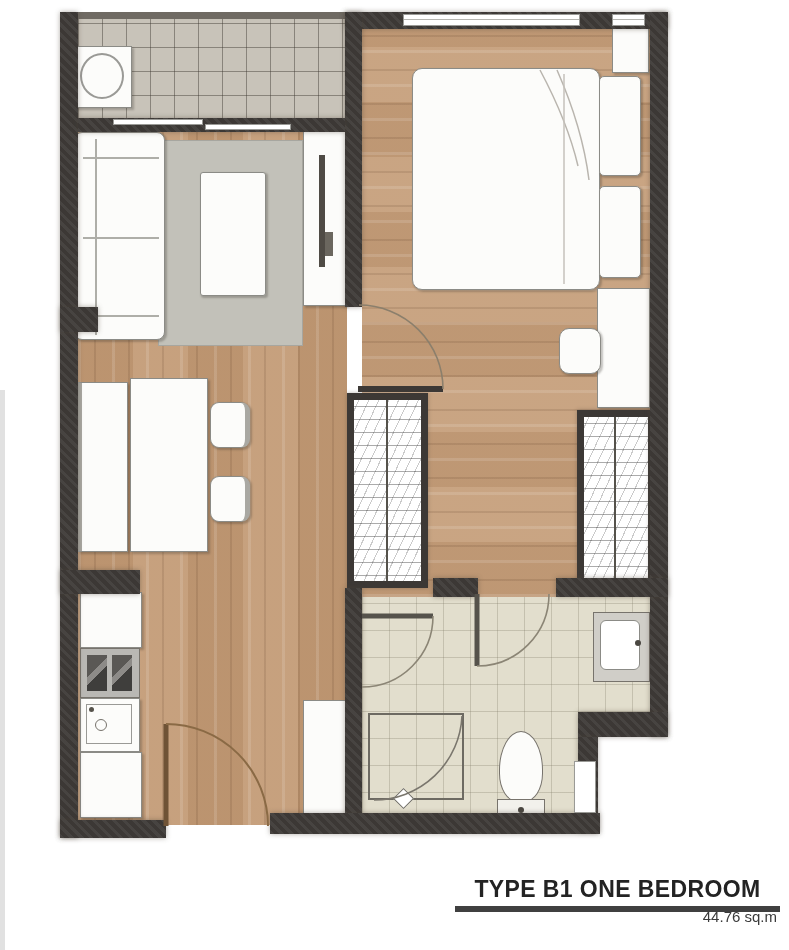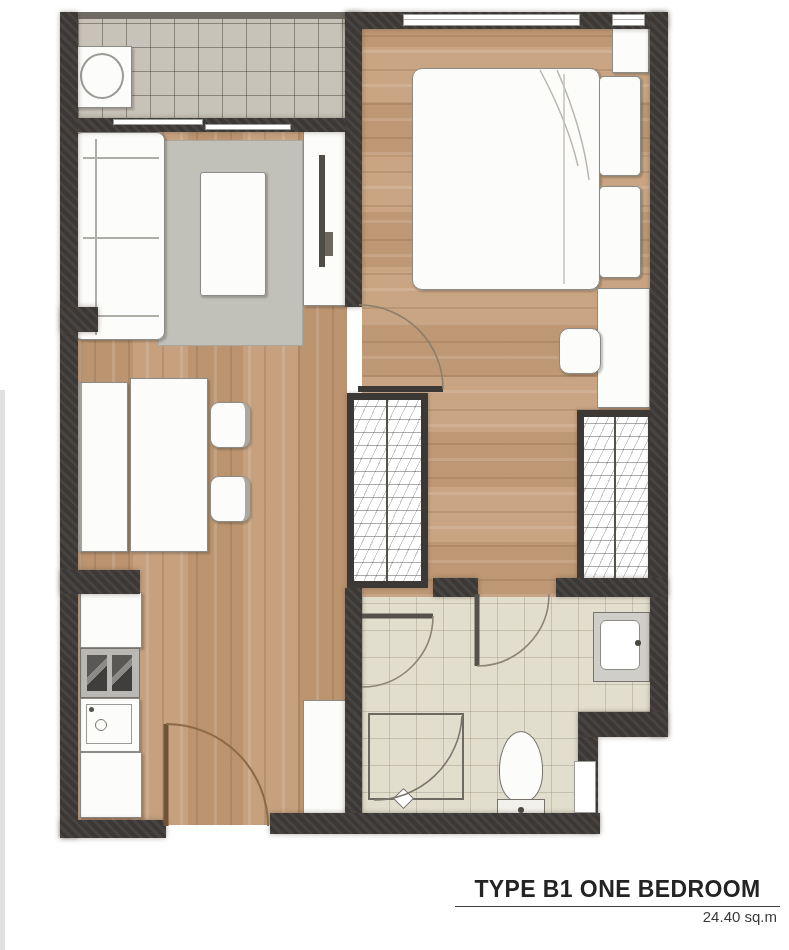--- a/index.html
+++ b/index.html
@@ -60,21 +60,21 @@
       repeating-linear-gradient(115deg, transparent 0 4px, rgba(45,45,45,.25) 4px 5px, transparent 5px 9px);
   }
   .wrobe { border:7px solid #3c3835; background:#fff; box-shadow:0 0 4px rgba(80,70,60,.4); }
 
   svg.overlay { position:absolute; left:0; top:0; z-index:6; pointer-events:none; }
 
   
   .caption-title {
     position:absolute; left:455px; top:876px; width:325px;
     font-size:23px; font-weight:700; letter-spacing:.4px; color:#232323;
-    text-align:center; border-bottom:1px solid #404040; padding-bottom:3px;
+    text-align:center; border-bottom:6px solid #404040; padding-bottom:3px;
   }
   .caption-area {
     position:absolute; left:455px; top:908px; width:322px;
     font-size:15px; font-weight:400; color:#3b3b3b; text-align:right;
   }
   .scan-edge { background:#dadada; opacity:.8; }
 </style>
 </head>
 <body>
 
@@ -186,15 +186,15 @@
     <path d="M 462 716 A 88 88 0 0 1 374 800" stroke="#7a766d" stroke-width="1.6" fill="none"></path>
 
     <path d="M 540 70 C 556 100 570 132 578 166" stroke="#b9b5ae" stroke-width="1.5" fill="none"></path>
     <path d="M 557 70 C 572 104 584 140 589 180" stroke="#b9b5ae" stroke-width="1.5" fill="none"></path>
     <path d="M 564 74 L 564 284" stroke="#c6c2bb" stroke-width="1.5" fill="none"></path>
   </svg>
 
   <div class="abs scan-edge" style="left:0; top:390px; width:5px; height:560px;"></div>
 
   <div class="caption-title">TYPE B1 ONE BEDROOM</div>
-  <div class="caption-area">24.40 sq.m</div>
+  <div class="caption-area">44.76 sq.m</div>
 
 </div>
 
 </body></html>

